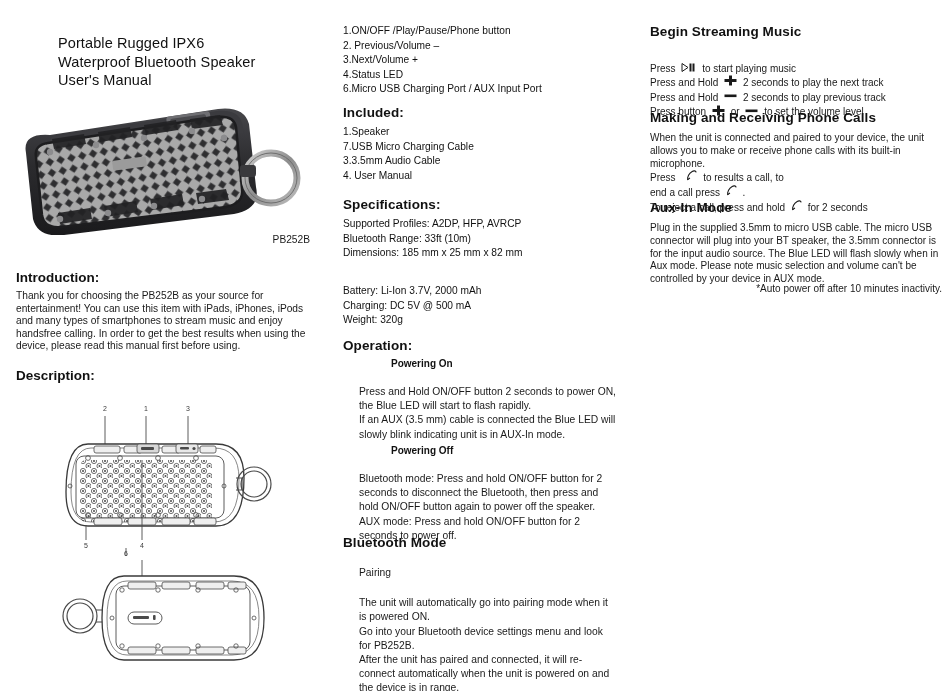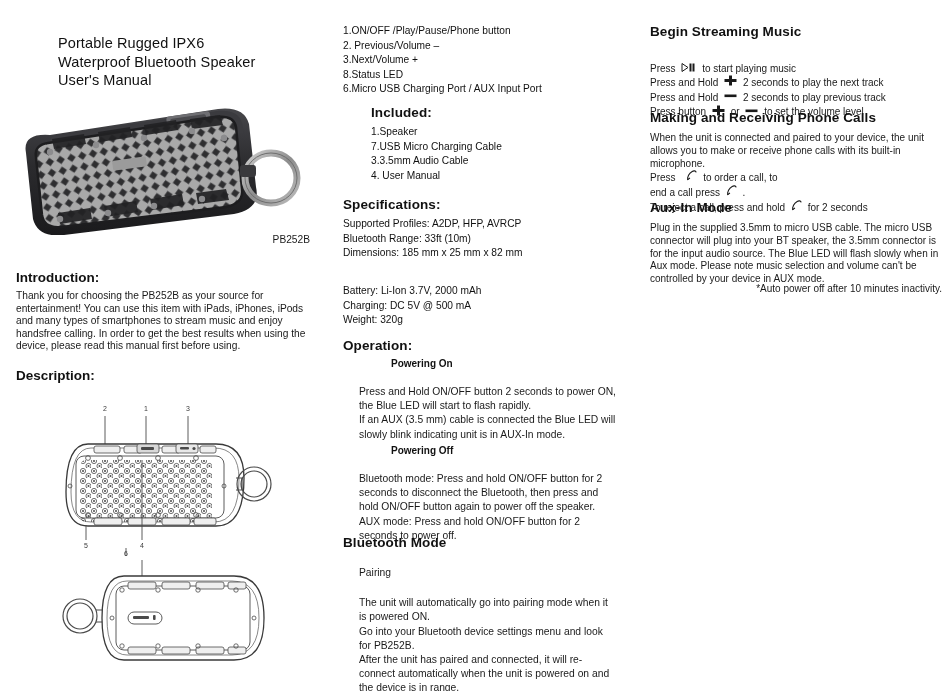--- a/index.html
+++ b/index.html
@@ -103,21 +103,21 @@
     width: 225px; height: 160px;
   }
   .diagram-back {
     position: absolute;
     left: 58px; top: 560px;
     width: 225px; height: 120px;
   }
 
   
   .c2-top { position: absolute; left: 343px; top: 24px; width: 300px; }
-  .c2-included { position: absolute; left: 343px; top: 105px; width: 300px; margin-left: 28px; }
+  .c2-included { position: absolute; left: 343px; top: 105px; width: 300px; }
   .c2-specs { position: absolute; left: 343px; top: 197px; width: 300px; }
   .c2-specs2 { position: absolute; left: 343px; top: 284px; width: 300px; }
   .c2-operation { position: absolute; left: 343px; top: 338px; width: 300px; }
   .c2-poweron { position: absolute; left: 343px; top: 358px; width: 290px; }
   .c2-poweroff { position: absolute; left: 343px; top: 445px; width: 290px; }
   .c2-bt { position: absolute; left: 343px; top: 535px; width: 290px; }
 
   
   .c3-stream { position: absolute; left: 650px; top: 24px; width: 295px; }
   .c3-calls { position: absolute; left: 650px; top: 110px; width: 290px; }
@@ -353,21 +353,21 @@
         <rect x="75" y="56" width="16" height="3" rx="1"></rect>
         <rect x="95" y="55" width="2.6" height="5" rx="1"></rect>
       </g>
     </svg>
   </div>
 
   <div class="c2-top">
     <div class="list-line">1.ON/OFF /Play/Pause/Phone button</div>
     <div class="list-line">2. Previous/Volume –</div>
     <div class="list-line">3.Next/Volume +</div>
-    <div class="list-line">8.Status LED</div>
+    <div class="list-line">4.Status LED</div>
     <div class="list-line">6.Micro USB Charging Port / AUX Input Port</div>
   </div>
 
   <div class="c2-included">
     <h2 class="head-bold">Included:</h2>
     <div class="list-line">1.Speaker</div>
     <div class="list-line">7.USB Micro Charging Cable</div>
     <div class="list-line">3.3.5mm Audio Cable</div>
     <div class="list-line">4. User Manual</div>
   </div>
@@ -468,21 +468,21 @@
     <p class="body-text" style="line-height:12.8px;margin-bottom:1px">When the unit is connected and paired to your device, the unit allows you to make or receive phone calls with its built-in microphone.</p>
 
     <div class="body-text" style="line-height:14px">
       <span>Press</span>
       <span class="glyph icon-inline" style="margin-left:8px">
         <svg width="11" height="11" viewBox="0 0 11 11">
             <path d="M2 9.5 C1 7 3 3.2 6.2 1.4 C7.8 0.5 9.6 0.8 10 2" fill="none" stroke="#1a1a1a" stroke-width="1.1" stroke-linecap="round"></path>
             <path d="M1.6 9.6 L3.6 8.2" fill="none" stroke="#1a1a1a" stroke-width="1.1" stroke-linecap="round"></path>
           </svg>
       </span>
-      <span>to order a call, to</span>
+      <span>to results a call, to</span>
     </div>
 
     <div class="body-text" style="line-height:14px">
       <span>end a call press</span>
       <span class="glyph icon-inline">
         <svg width="11" height="11" viewBox="0 0 11 11">
             <path d="M2 9.5 C1 7 3 3.2 6.2 1.4 C7.8 0.5 9.6 0.8 10 2" fill="none" stroke="#1a1a1a" stroke-width="1.1" stroke-linecap="round"></path>
             <path d="M1.6 9.6 L3.6 8.2" fill="none" stroke="#1a1a1a" stroke-width="1.1" stroke-linecap="round"></path>
           </svg>
       </span>

